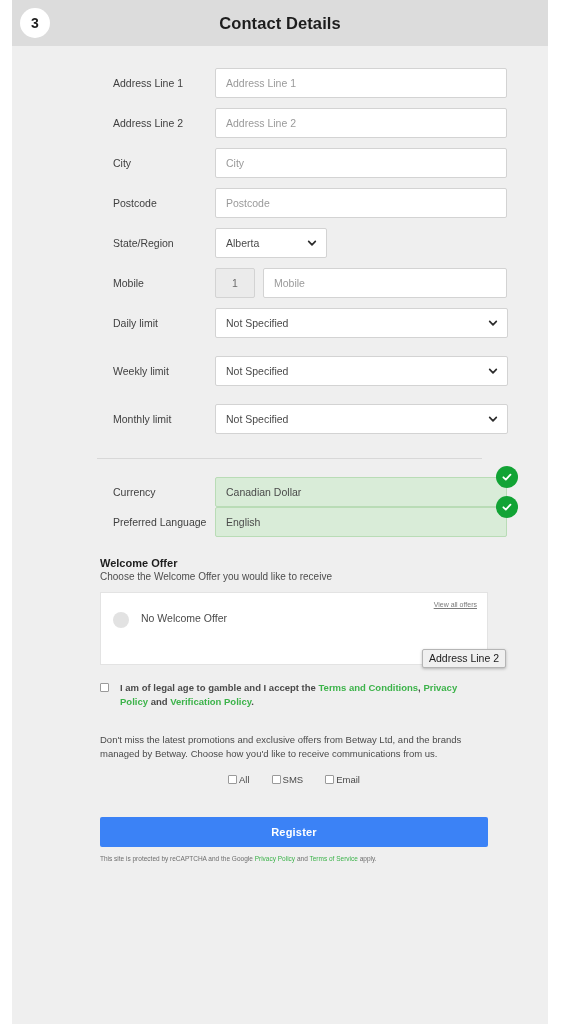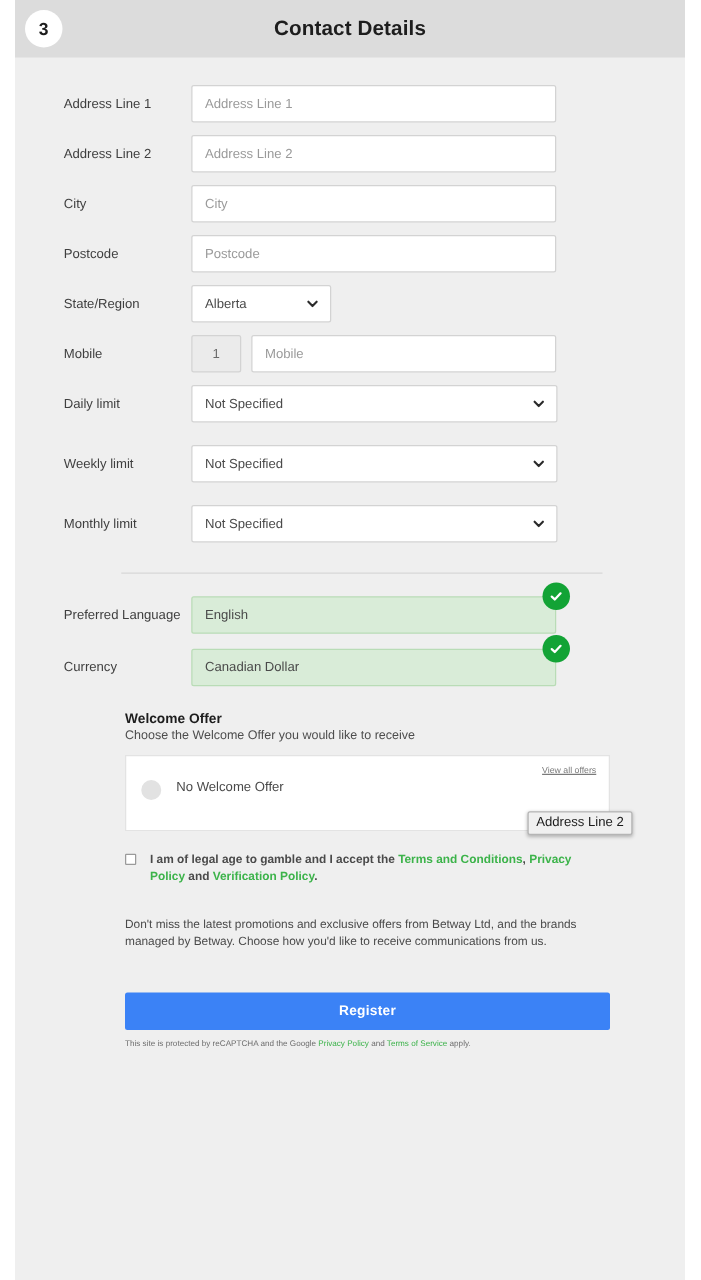--- a/index.html
+++ b/index.html
@@ -46,21 +46,21 @@
     line-height: 30px;
     text-align: center;
   }
 
   
   .form-area { padding: 0; position: relative; }
 
   .row {
     display: flex;
     align-items: center;
-    padding-left: 39px;
+    padding-left: 101px;
     margin-bottom: 10px;
     position: relative;
   }
   .row-label {
     width: 102px;
     flex: 0 0 102px;
     font-size: 10.5px;
     color: #3f3f3f;
     padding-right: 8px;
   }
@@ -182,21 +182,21 @@
     color: #7a7a7a;
     text-decoration: underline;
   }
   .offer-opt {
     display: flex;
     align-items: flex-start;
     padding: 14px 12px 13px 12px;
     min-height: 56px;
   }
   .offer-opt.first { border-bottom: 1px solid #ececec; }
-  .offer-opt.second { padding-top: 18px; padding-bottom: 24px; }
+  .offer-opt.second { padding-top: 18px; padding-bottom: 36px; }
   .radio-on {
     flex: 0 0 16px;
     width: 16px; height: 16px;
     border-radius: 50%;
     background: #12a335;
     margin-top: 12px;
     display: flex; align-items: center; justify-content: center;
   }
   .radio-off {
     flex: 0 0 16px;
@@ -399,48 +399,48 @@
               </svg>
           </span>
         </div>
       </div>
     </div>
 
     <div class="divider"></div>
 
     <div style="height:18px"></div>
 
+    <div class="row" style="margin-bottom:0;">
+      <div class="row-label">Currency</div>
+      <div class="field-wrap">
+        <div class="greenfield">
+          <span>Canadian Dollar</span>
+          <span class="check-badge">
+            <svg viewBox="0 0 16 16" width="12" height="12">
+                <path d="M3.2 8.4 L6.4 11.4 L12.6 4.9" fill="none" stroke="#ffffff" stroke-width="2.4" stroke-linecap="round" stroke-linejoin="round"></path>
+              </svg>
+          </span>
+        </div>
+      </div>
+    </div>
+
     <div class="row" style="margin-bottom:12px;">
       <div class="row-label">Preferred Language</div>
       <div class="field-wrap">
         <div class="greenfield">
           <span>English</span>
           <span class="check-badge">
             <svg viewBox="0 0 16 16" width="12" height="12">
                 <path d="M3.2 8.4 L6.4 11.4 L12.6 4.9" fill="none" stroke="#ffffff" stroke-width="2.4" stroke-linecap="round" stroke-linejoin="round"></path>
               </svg>
           </span>
         </div>
       </div>
     </div>
 
-    <div class="row" style="margin-bottom:0;">
-      <div class="row-label">Currency</div>
-      <div class="field-wrap">
-        <div class="greenfield">
-          <span>Canadian Dollar</span>
-          <span class="check-badge">
-            <svg viewBox="0 0 16 16" width="12" height="12">
-                <path d="M3.2 8.4 L6.4 11.4 L12.6 4.9" fill="none" stroke="#ffffff" stroke-width="2.4" stroke-linecap="round" stroke-linejoin="round"></path>
-              </svg>
-          </span>
-        </div>
-      </div>
-    </div>
-
     <div class="wo-head">Welcome Offer</div>
     <div class="wo-sub">Choose the Welcome Offer you would like to receive</div>
 
     <div class="offer-card">
       <div class="view-all">View all offers</div>
 
 
       <div class="offer-opt second">
         <span class="radio-off"></span>
         <div class="offer-nowelcome">No Welcome Offer</div>
@@ -449,20 +449,34 @@
 
     <div class="consent">
       <span class="cb"></span>
       <div class="consent-text">
         <span>I am of legal age to gamble and I accept the </span><a class="lnk" href="#">Terms and Conditions</a><span>, </span><a class="lnk" href="#">Privacy Policy</a><span> and </span><a class="lnk" href="#">Verification Policy</a><span>.</span>
       </div>
     </div>
 
     <div class="promo-text">Don't miss the latest promotions and exclusive offers from Betway Ltd, and the brands managed by Betway. Choose how you'd like to receive communications from us.</div>
 
+    <div class="prefs">
+      <label class="pref">
+        <span class="cb"></span>
+        <span>All</span>
+      </label>
+      <label class="pref">
+        <span class="cb"></span>
+        <span>SMS</span>
+      </label>
+      <label class="pref">
+        <span class="cb"></span>
+        <span>Email</span>
+      </label>
+    </div>
 
     <button class="register-btn">Register</button>
 
     <div class="recaptcha">
       <span>This site is protected by reCAPTCHA and the Google </span><a class="lnk" href="#">Privacy Policy</a><span> and </span><a class="lnk" href="#">Terms of Service</a><span> apply.</span>
     </div>
 
   </div>
 </div>
 

